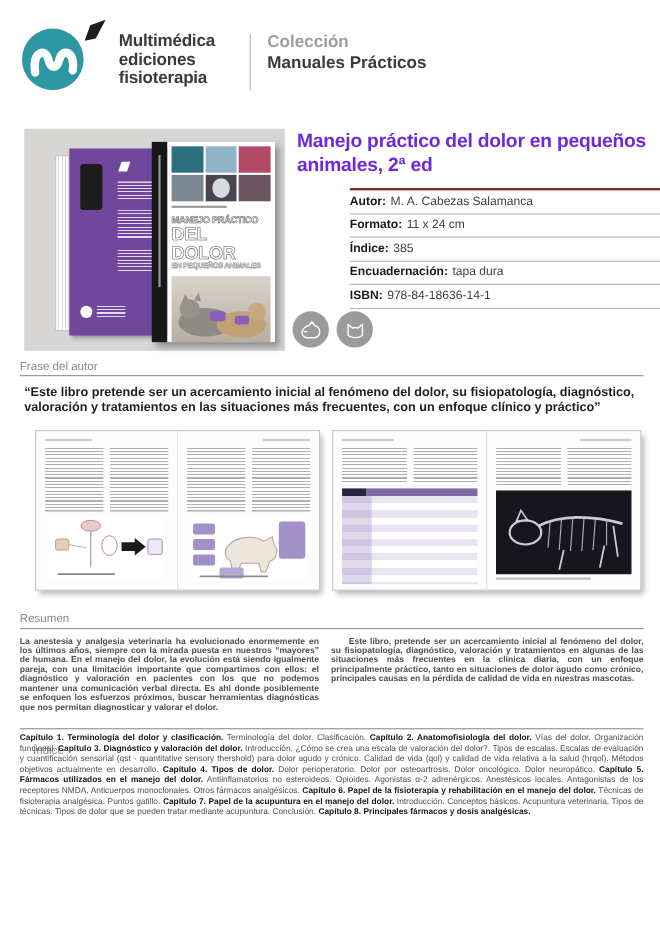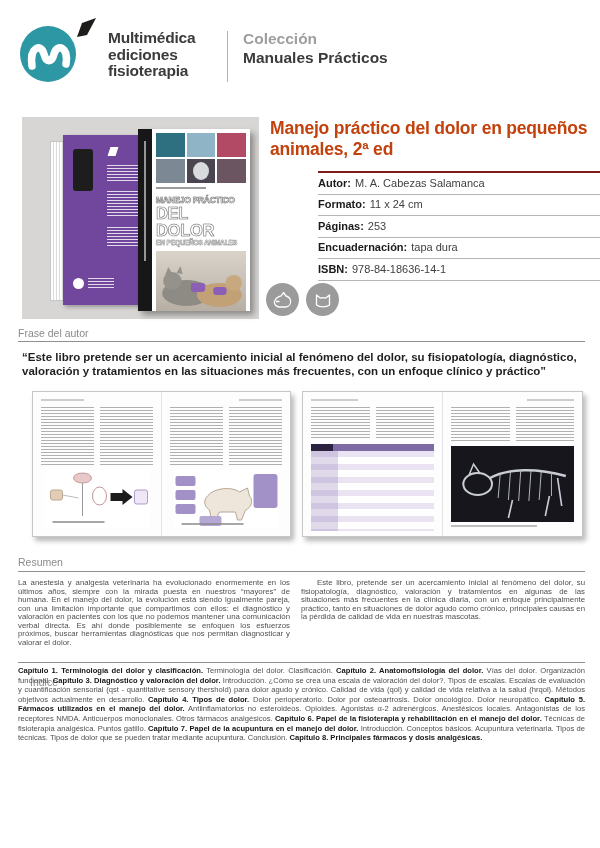--- a/index.html
+++ b/index.html
@@ -31,21 +31,21 @@
   #cover-grid{height:56px;display:grid;grid-template-columns:repeat(3,1fr);grid-template-rows:1fr 1fr;gap:2px;}
   #cover-grid div{position:relative;}
   .cover-title{color:#fff;font-weight:bold;-webkit-text-stroke:0.5px #6f6f6f;
       text-shadow:0 0 1px #8a8a8a;letter-spacing:-0.3px;line-height:1;}
   #ct1{font-size:8.5px;margin-top:7px;}
   #ct2{font-size:16.5px;margin-top:1px;}
   #ct3{font-size:6.8px;margin-top:2px;-webkit-text-stroke:0.4px #8a8a8a;}
   #cover-photo{margin-top:4px;height:60px;background:linear-gradient(#d9d3ca,#b7afa4);position:relative;}
 
   
-  #book-title{left:270px;top:118px;width:318px;font-size:17.5px;font-weight:bold;color:#c2410c;
+  #book-title{left:270px;top:118px;width:318px;font-size:17.5px;font-weight:bold;color:#6d28d9;
       line-height:21px;letter-spacing:-0.2px;}
   #details{left:270px;top:171px;width:315px;border-top:2px solid #7f1d1d;font-size:11px;margin-left:48px;}
   .drow{height:17px;padding-top:3.5px;border-bottom:1px solid #b5b5b5;white-space:nowrap;overflow:hidden;}
   .drow .dl{font-weight:bold;color:#1a1a1a;margin-right:4px;}
   .drow .dv{color:#3f3f3f;}
   #species{left:266px;top:283px;display:flex;gap:7px;}
   .sp-circle{width:33px;height:33px;border-radius:50%;background:#9b9b9b;display:flex;
       align-items:center;justify-content:center;}
 
   
@@ -66,21 +66,21 @@
   .fig{margin-top:5px;position:relative;}
   #tbl{margin-top:5px;}
   #tbl-head{height:7px;background:linear-gradient(to right,#2b2140 0 18%,#7e6ba6 18%);}
   #tbl-body{height:80px;position:relative;
       background:repeating-linear-gradient(to bottom,#e9e3f2 0 6.5px,#ffffff 6.5px 13px);}
   #tbl-col1{position:absolute;left:0;top:0;width:22%;height:100%;background:rgba(150,130,185,.30);}
   #xray{margin-top:5px;height:76px;background:#16161c;}
   .caption-line{height:2px;width:70%;background:#bdbdbd;margin-top:3px;}
 
   
-  .body-text{font-size:7.8px;line-height:8.5px;text-align:justify;color:#4f4f4f;}
+  .body-text{font-size:7.8px;line-height:8.5px;text-align:justify;color:#4f4f4f;font-weight:bold;}
   #resumen-left{left:18px;top:579px;width:272px;}
   #resumen-right{left:301px;top:579px;width:284px;text-indent:16px;}
   #indice-text{left:18px;top:666px;width:567px;font-size:7.6px;line-height:9.6px;text-align:justify;color:#4f4f4f;}
   #indice-text .b{font-weight:bold;color:#161616;}
 </style>
 </head>
 <body>
 
 <div id="page">
 
@@ -148,21 +148,21 @@
     <div class="nam">Manuales Prácticos</div>
   </div>
 
   <div class="abs" id="book-title">Manejo práctico del dolor en pequeños animales, 2ª ed</div>
   <div class="abs" id="details">
     <div class="drow">
       <span class="dl">Autor:</span><span class="dv">M. A. Cabezas Salamanca</span></div>
     <div class="drow">
       <span class="dl">Formato:</span><span class="dv">11 x 24 cm</span></div>
     <div class="drow">
-      <span class="dl">Páginas:</span><span class="dv">253</span></div>
+      <span class="dl">Índice:</span><span class="dv">385</span></div>
     <div class="drow">
       <span class="dl">Encuadernación:</span><span class="dv">tapa dura</span></div>
     <div class="drow">
       <span class="dl">ISBN:</span><span class="dv">978-84-18636-14-1</span></div>
   </div>
   <div class="abs" id="species">
     <div class="sp-circle">
       <svg width="24" height="24" viewBox="0 0 24 24">
         <path d="M3.5 13.5 C5 9.5 8 8.2 10.2 7.8 L12.5 4.5 L15 8 C17.3 8.6 19.2 10.2 19.6 13 C20 16 18 18.6 15 19 L8 19 C5 18.4 3 16.2 3.5 13.5 Z M5 13.5 L8.5 13.5" fill="none" stroke="#ffffff" stroke-width="1.3" stroke-linejoin="round"></path>
       </svg>

